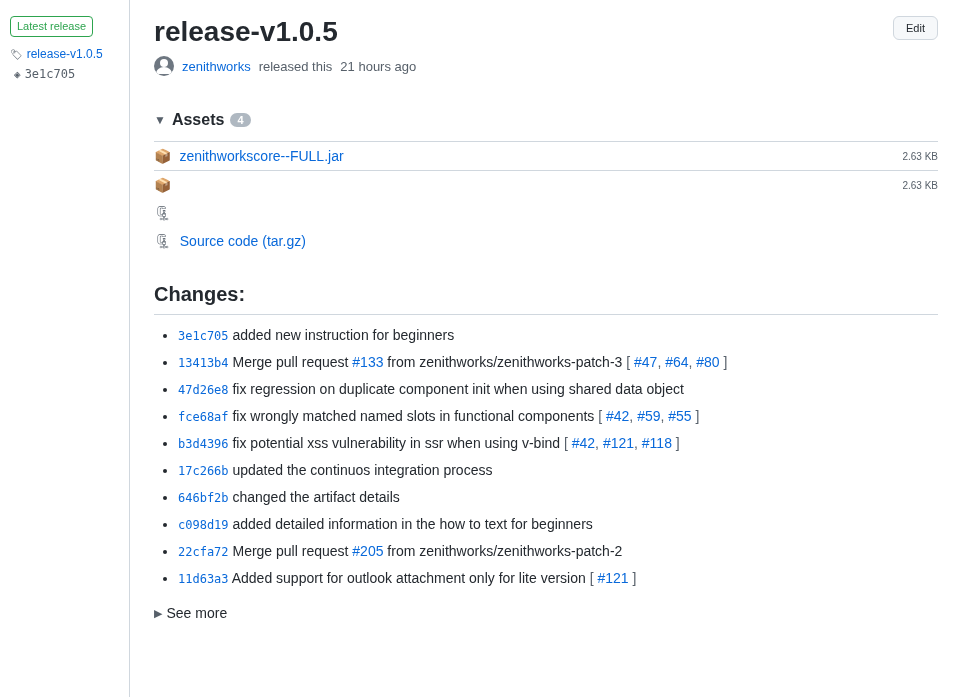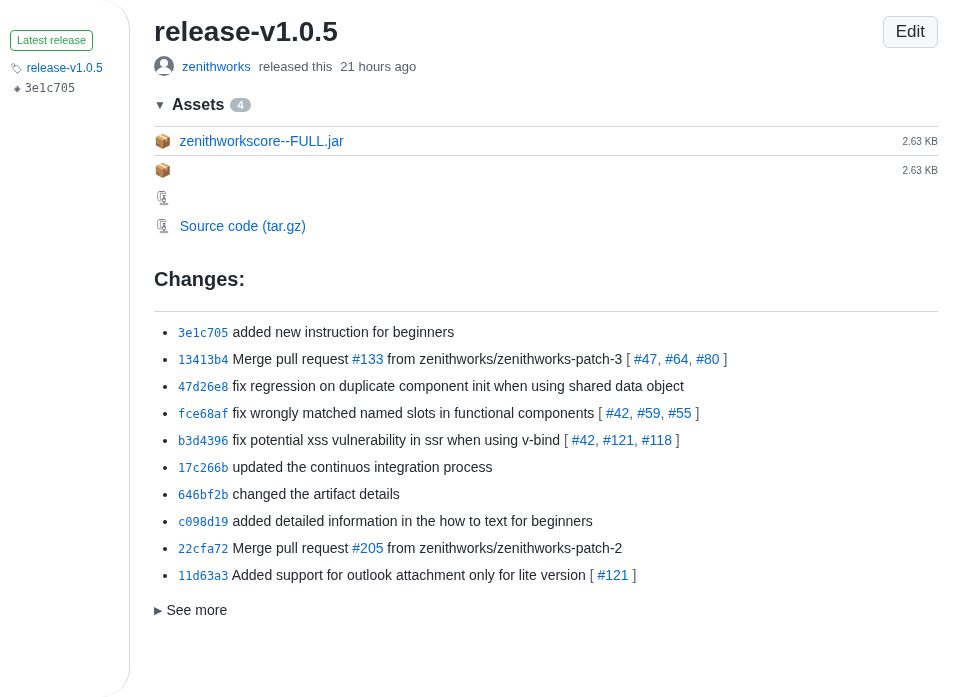--- a/index.html
+++ b/index.html
@@ -3,24 +3,23 @@
   <meta charset="utf-8">
   <style>
     * { box-sizing: border-box; margin: 0; padding: 0; }
     body { font-family: -apple-system, BlinkMacSystemFont, "Segoe UI", Helvetica, Arial, sans-serif; font-size: 14px; color: #24292f; background: #fff; }
 
     .layout { display: flex; min-height: 697px; }
 
     
     .sidebar {
       width: 130px;
-      padding: 30px 10px;
+      padding: 16px 10px;
       border-right: 1px solid #d0d7de;
       flex-shrink: 0;
-      border-radius: 29px;
     }
     .latest-release-badge {
       display: inline-block;
       border: 1px solid #2da44e;
       color: #2da44e;
       font-size: 11px;
       padding: 2px 6px;
       border-radius: 4px;
       margin-bottom: 10px;
       line-height: 1.4;
@@ -63,29 +62,29 @@
       font-size: 28px;
       font-weight: 600;
       color: #24292f;
     }
     .edit-button {
       border: 1px solid #d0d7de;
       background: #f6f8fa;
       color: #24292f;
       padding: 5px 12px;
       border-radius: 6px;
-      font-size: 17px;
+      font-size: 11px;
       cursor: pointer;
     }
 
     .release-meta {
       display: flex;
       align-items: center;
       gap: 8px;
-      margin-bottom: 20px;
+      margin-bottom: 35px;
       color: #57606a;
       font-size: 13px;
     }
     .avatar {
       width: 20px;
       height: 20px;
       border-radius: 50%;
       background: #6e7781;
       display: inline-flex;
       align-items: center;
@@ -134,21 +133,21 @@
     }
     .source-item .asset-icon { color: #57606a; }
 
     
     .changes-section { margin-top: 28px; }
     .changes-title {
       font-size: 20px;
       font-weight: 600;
       margin-bottom: 6px;
       border-bottom: 1px solid #d0d7de;
-      padding-bottom: 20px;
+      padding-bottom: 8px;
     }
     .changes-list { list-style: disc; padding-left: 24px; margin-top: 10px; }
     .changes-list li { margin-bottom: 6px; line-height: 1.5; }
     .commit-hash { color: #0969da; font-family: ui-monospace, SFMono-Regular, monospace; font-size: 12px; text-decoration: none; }
     .pr-link { color: #0969da; text-decoration: none; }
     .bracket-text { color: #57606a; }
 
     
     .see-more-section {
       margin-top: 16px;

